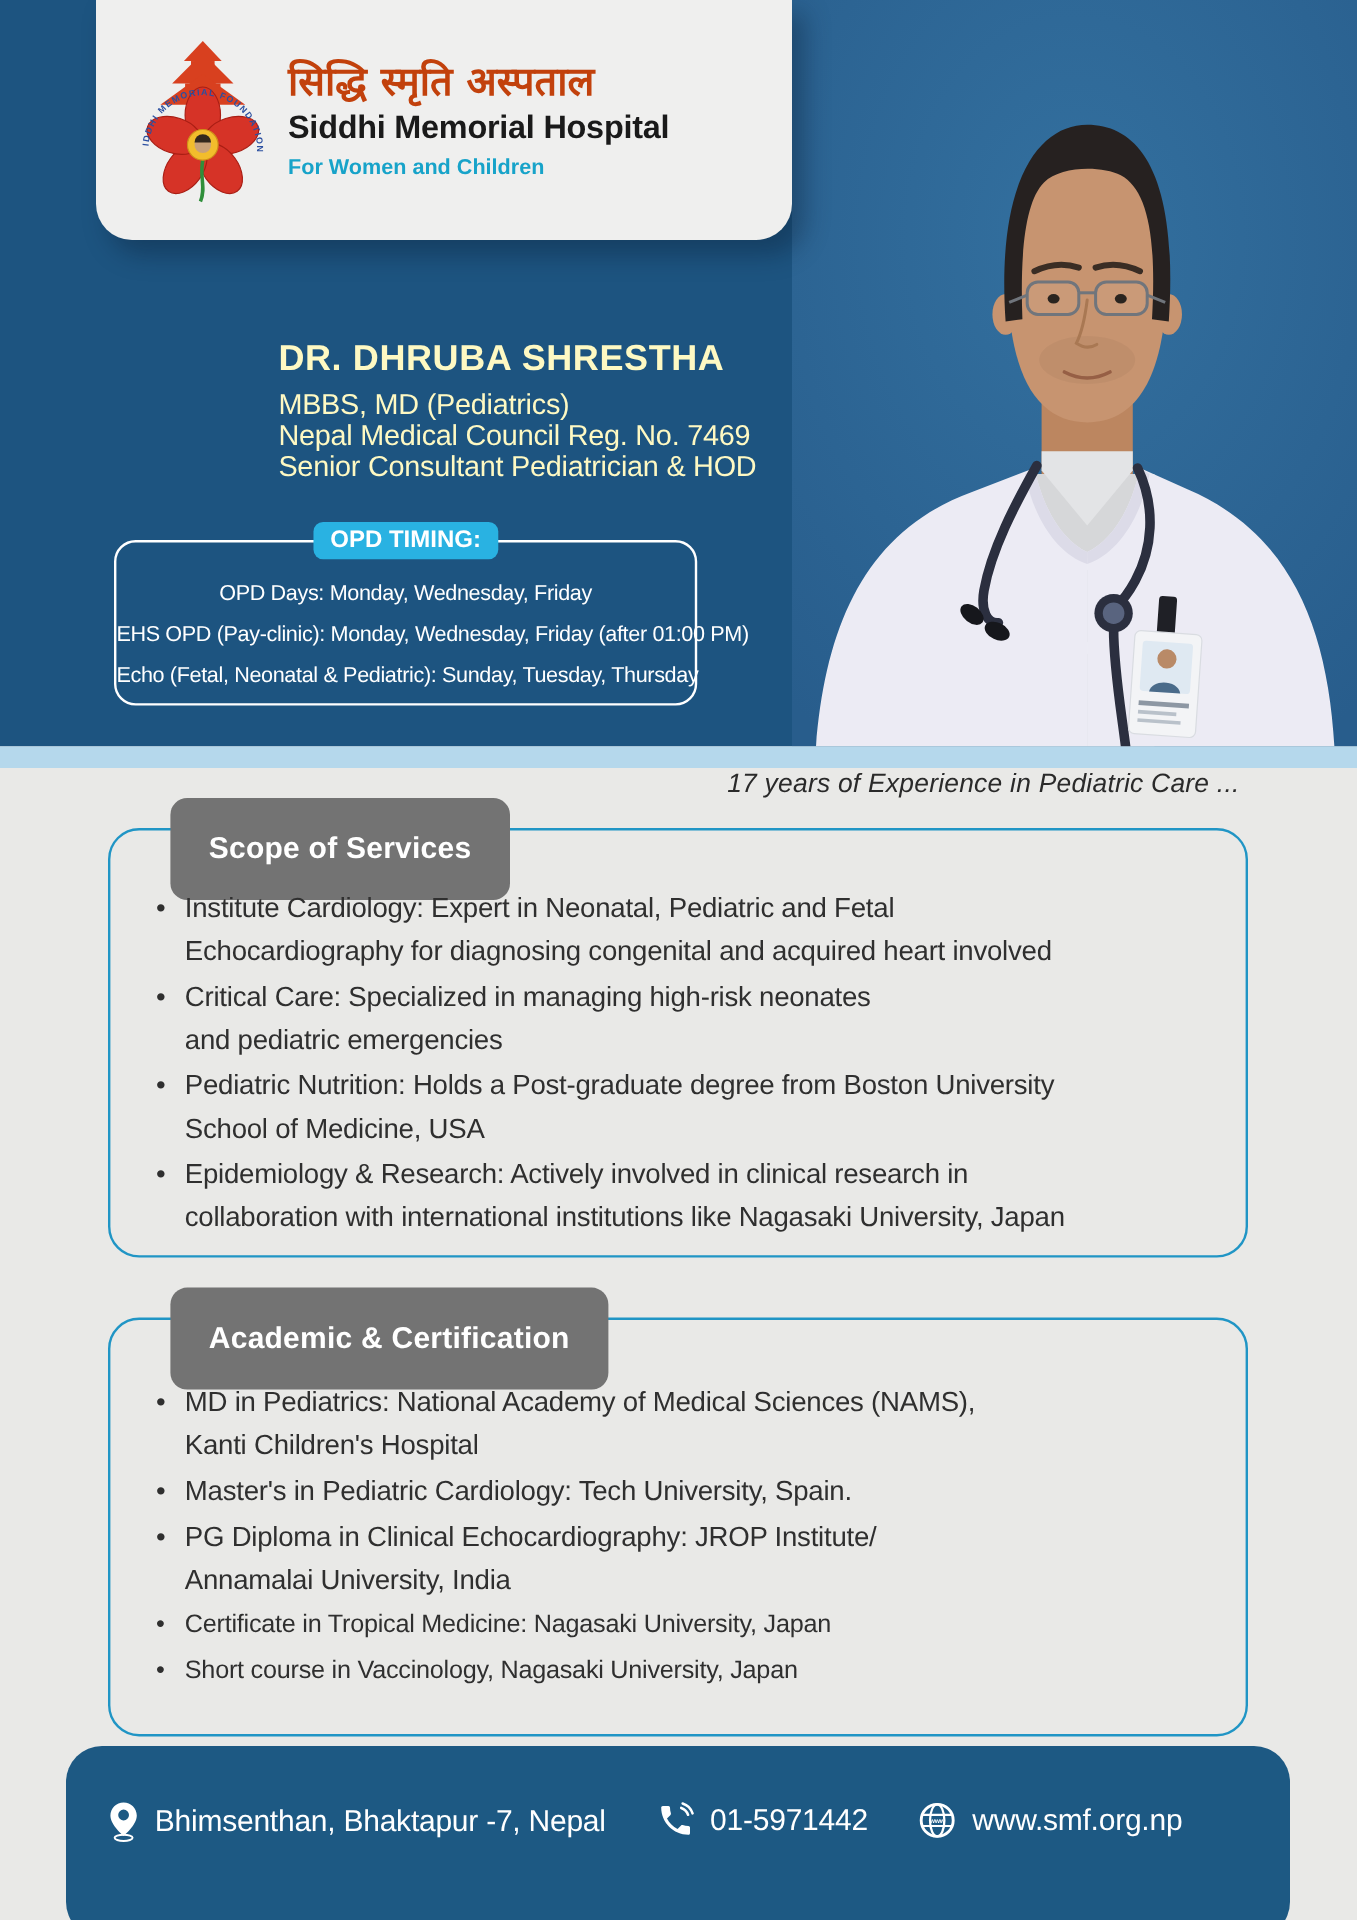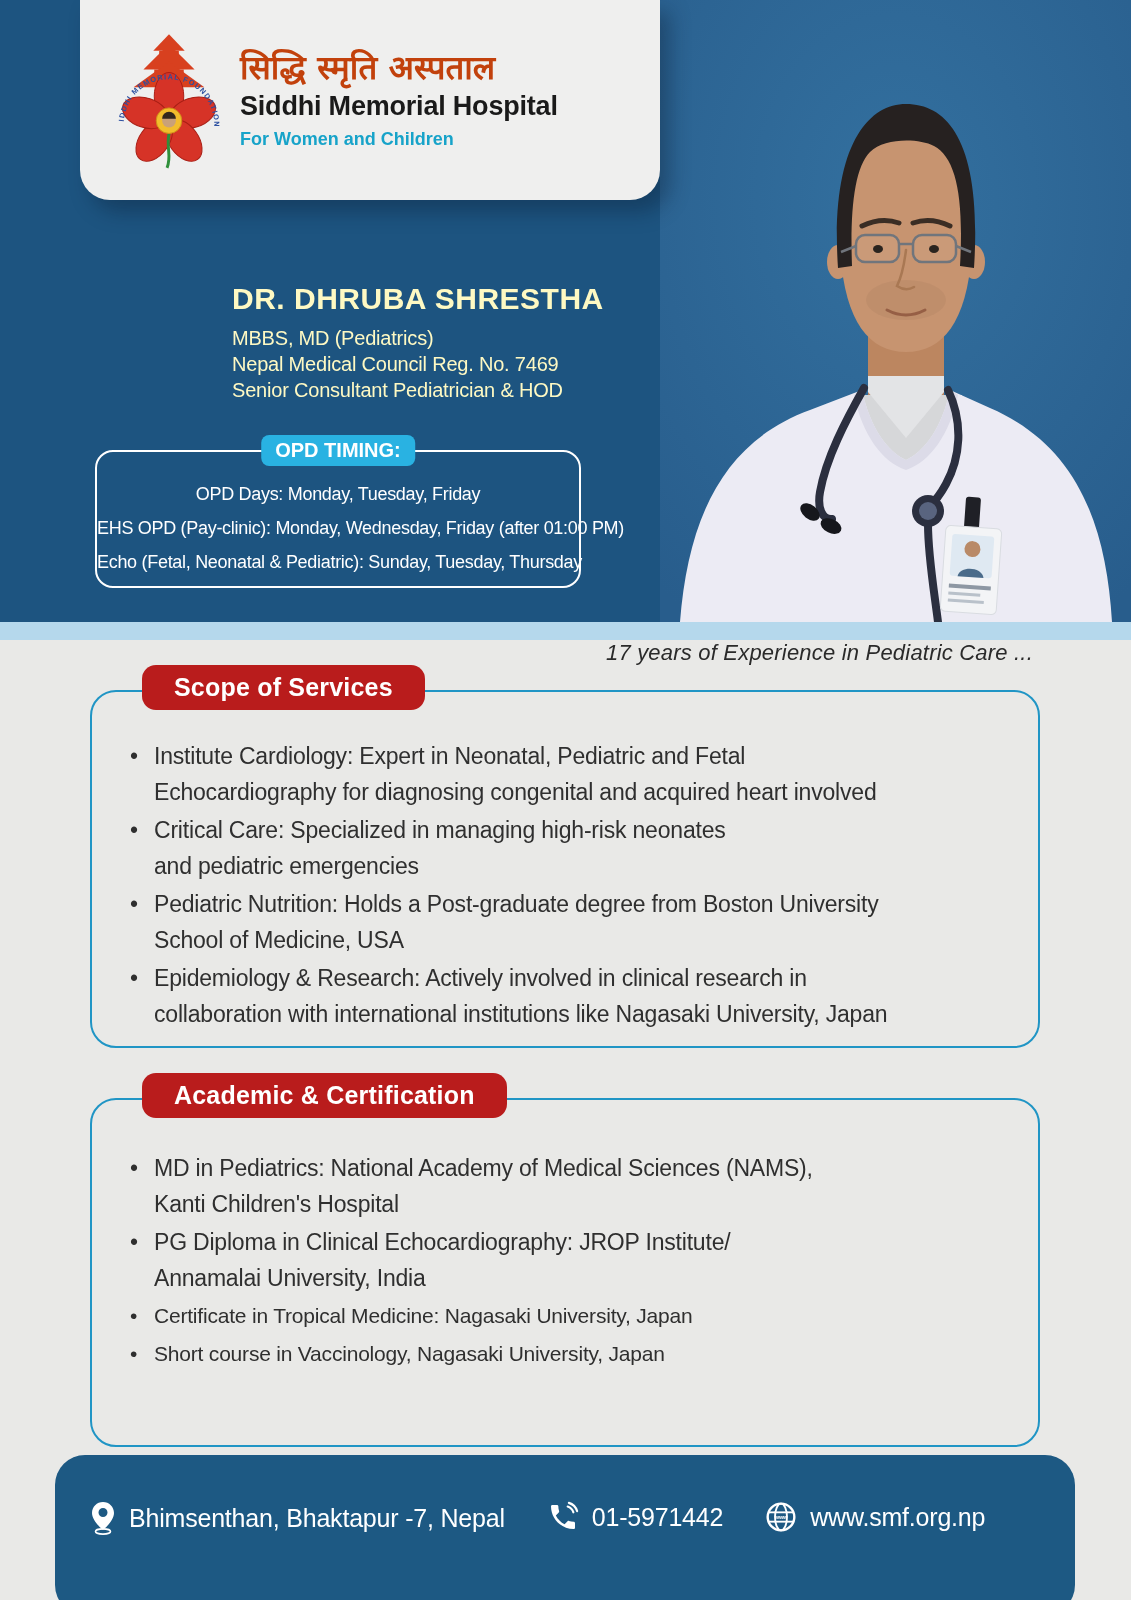--- a/index.html
+++ b/index.html
@@ -20,21 +20,21 @@
     display:flex;align-items:center;
   }
   .logo{margin:2px 0 0 30px;flex:0 0 auto;}
   .brand{margin-left:12px;display:flex;flex-direction:column;}
   .brand-nepali{font-family:"DejaVu Sans",sans-serif;font-weight:bold;font-size:33px;color:#c2410c;line-height:1.1;}
   .brand-english{font-weight:bold;font-size:27px;color:#1a1a1a;letter-spacing:-0.2px;margin-top:5px;}
   .brand-tagline{font-weight:bold;font-size:18px;color:#17a3c9;margin-top:7px;}
   
   .doctor-block{position:absolute;left:232px;top:282px;color:#fef9c3;}
   .doctor-name{font-size:30px;font-weight:bold;letter-spacing:.5px;}
-  .doctor-creds{margin-top:9px;font-size:20px;line-height:26px;letter-spacing:-0.2px;}
+  .doctor-creds{margin-top:9px;font-size:24px;line-height:26px;letter-spacing:-0.2px;}
   
   .opd-box{
     position:absolute;left:95px;top:450px;width:486px;height:138px;
     border:2px solid #ffffff;border-radius:18px;box-sizing:border-box;
   }
   .opd-badge{
     position:absolute;top:-17px;left:50%;transform:translateX(-50%);
     background:#29b2e2;color:#fff;font-weight:bold;font-size:20px;
     padding:4px 14px;border-radius:8px;white-space:nowrap;
   }
@@ -47,22 +47,22 @@
     font-style:italic;font-size:22px;color:#2a2a2a;letter-spacing:.2px;
   }
   .section{
     position:absolute;left:90px;width:950px;
     border:2px solid #2095c5;border-radius:26px;box-sizing:border-box;
   }
   .section-services{top:690px;height:358px;}
   .section-academics{top:1098px;height:349px;}
   .section-badge{
     position:absolute;top:-27px;left:50px;
-    background:#b91c1c;color:#fff;font-weight:bold;font-size:25px;
-    padding:8px 32px;border-radius:14px;letter-spacing:.2px;white-space:nowrap;
+    background:#737373;color:#fff;font-weight:bold;font-size:25px;
+    padding:28px 32px;border-radius:14px;letter-spacing:.2px;white-space:nowrap;
   }
   .bullets{margin:0;padding:46px 10px 0 38px;list-style:none;font-size:23px;line-height:36px;color:#2f2f2f;letter-spacing:-0.2px;}
   .section-academics .bullets{padding-top:50px;}
   .bullets li{position:relative;padding-left:24px;margin-bottom:2px;}
   .bullets li::before{content:"\2022";position:absolute;left:0;top:0;}
   .bullets li.small{font-size:21px;}
   .bullets span{white-space:nowrap;}
   
   .footer{
     position:absolute;left:55px;top:1455px;width:1020px;height:160px;
@@ -185,21 +185,21 @@
       <div class="doctor-creds">
         <div>MBBS, MD (Pediatrics)</div>
         <div>Nepal Medical Council Reg. No. 7469</div>
         <div>Senior Consultant Pediatrician &amp; HOD</div>
       </div>
     </div>
 
     <div class="opd-box">
       <div class="opd-badge">OPD TIMING:</div>
       <div class="opd-lines">
-        <div>OPD Days: Monday, Tuesday, Friday</div>
+        <div>OPD Days: Monday, Wednesday, Friday</div>
         <div>EHS OPD (Pay-clinic): Monday, Wednesday, Friday (after 01:00 PM)</div>
         <div>Echo (Fetal, Neonatal &amp; Pediatric): Sunday, Tuesday, Thursday</div>
       </div>
     </div>
   </div>
 
   <div class="strip"></div>
 
   <div class="experience">17 years of Experience in Pediatric Care ...</div>
 
@@ -224,20 +224,23 @@
       </li>
     </ul>
   </div>
 
   <div class="section section-academics">
     <div class="section-badge">Academic &amp; Certification</div>
     <ul class="bullets">
       <li>
         <span>MD in Pediatrics: National Academy of Medical Sciences (NAMS),</span><br>
         <span>Kanti Children's Hospital</span>
+      </li>
+      <li>
+        <span>Master's in Pediatric Cardiology: Tech University, Spain.</span>
       </li>
       <li>
         <span>PG Diploma in Clinical Echocardiography: JROP Institute/</span><br>
         <span>Annamalai University, India</span>
       </li>
       <li class="small">
         <span>Certificate in Tropical Medicine: Nagasaki University, Japan</span>
       </li>
       <li class="small">
         <span>Short course in Vaccinology, Nagasaki University, Japan</span>

